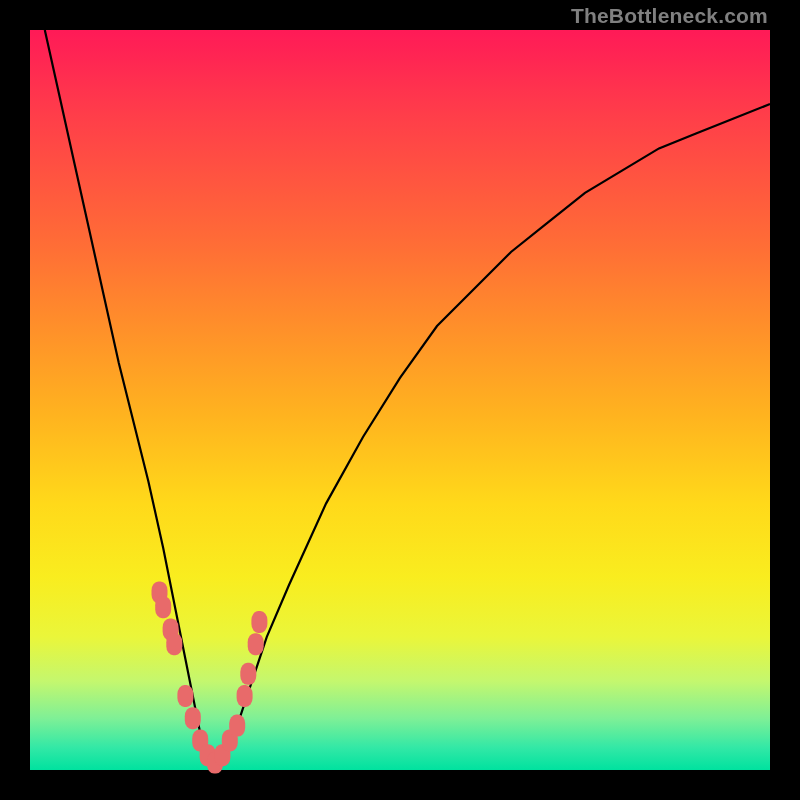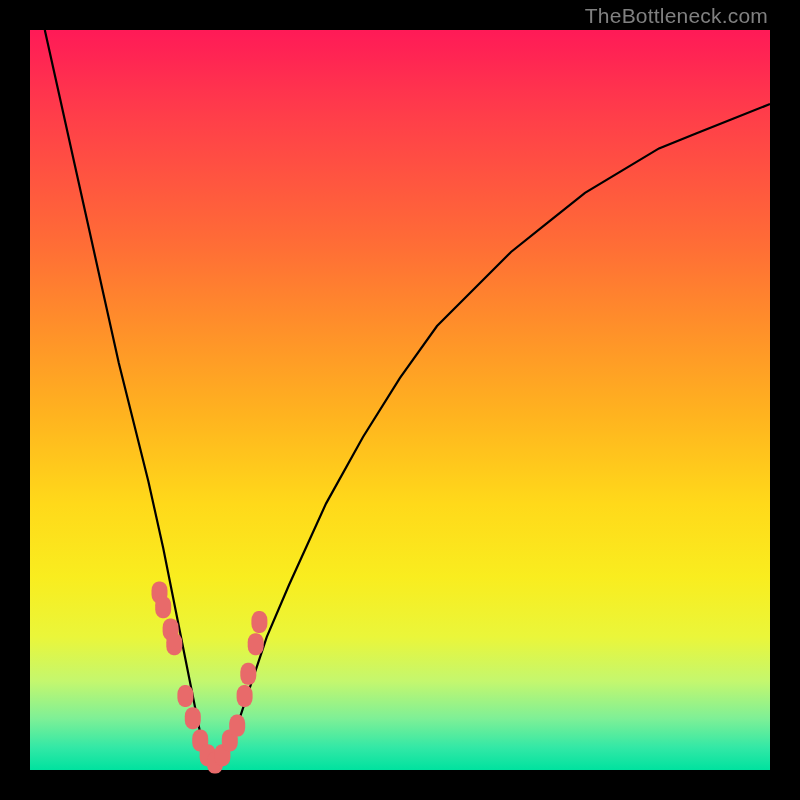--- a/index.html
+++ b/index.html
@@ -39,21 +39,21 @@
       #00e29f 100%
     );
   }
   .watermark {
     position: absolute;
     top: 4px;
     right: 32px;
     color: #808080;
     font-size: 21px;
     letter-spacing: 0.2px;
-    font-weight: 400;
+    font-weight: 700;
     user-select: none;
   }
   svg.curve {
     position: absolute;
     left: 0;
     top: 0;
     width: 740px;
     height: 740px;
     overflow: visible;
   }

